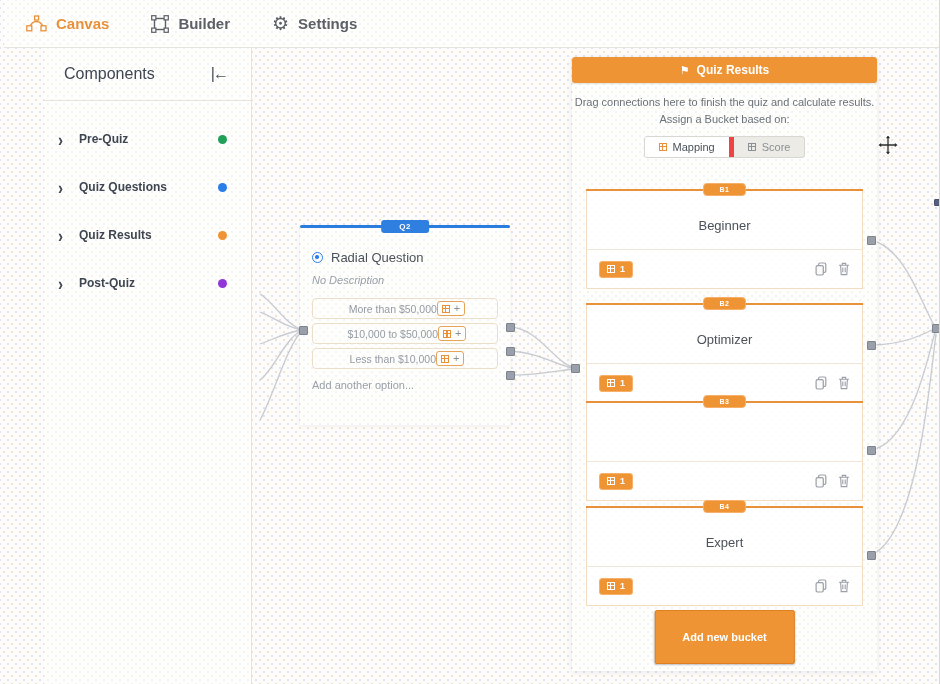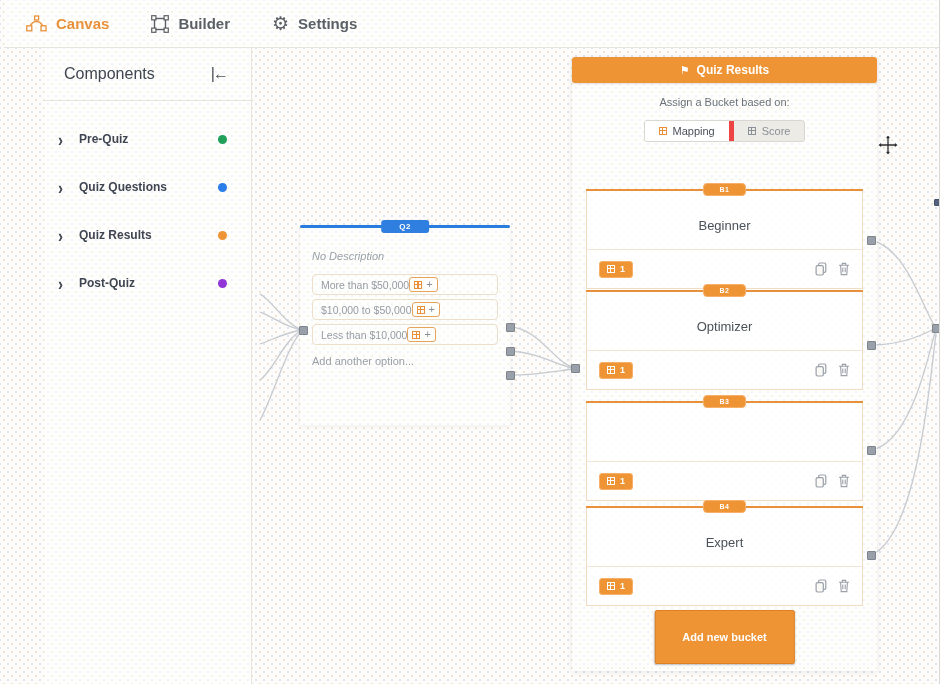--- a/index.html
+++ b/index.html
@@ -70,21 +70,21 @@
     background:rgba(255,255,255,0.55); box-shadow:0 1px 5px rgba(0,0,0,0.06);
     padding:22px 12px 14px 12px; min-height:197px;
   }
   .qtype { display:flex; align-items:center; gap:8px; font-size:13px; color:#4a5158; margin-bottom:9px; }
   .radio { width:11px; height:11px; border:1.5px solid #2b7de9; border-radius:50%; position:relative; }
   .radio::after { content:""; position:absolute; left:2.2px; top:2.2px; width:3.6px; height:3.6px; background:#2b7de9; border-radius:50%; }
   .qtitle { font-size:12.5px; font-weight:700; color:#3d444d; line-height:1.35; margin-bottom:5px; }
   .qdesc { font-size:11px; font-style:italic; color:#9aa0a8; margin-bottom:12px; }
   .opt-row {
     height:21px; border:1px solid #ecdfc9; border-radius:4px; margin-bottom:4px;
-    display:flex; align-items:center; justify-content:flex-start; padding:0 4px 0 8px;
+    display:flex; align-items:center; justify-content:center; padding:0 4px 0 8px;
     background:rgba(255,255,255,0.3); cursor:pointer;
   }
   .opt-label { font-size:10.5px; color:#959ba3; }
   .opt-badge {
     display:flex; align-items:center; gap:4px; border:1px solid #e8a35b;
     border-radius:3px; height:15px; padding:0 4px; cursor:pointer; background:rgba(255,255,255,0.5);
   }
   .plus { font-size:11px; color:#8a9098; line-height:1; }
   .add-opt { font-size:11px; color:#9aa0a8; margin-top:10px; cursor:pointer; }
   
@@ -221,20 +221,24 @@
         <path d="M611,402 C650,396 668,310 675,284"></path>
         <path d="M611,507 C658,488 670,330 676,286"></path>
       </g>
     </svg>
 
     <div class="qnode">
       <div class="qline">
         <span class="qbadge">Q2</span>
       </div>
       <div class="qbody">
+        <div class="qtype">
+          <span class="radio"></span>
+          <span>Radial Question</span>
+        </div>
         <div class="qdesc">No Description</div>
 
         <div class="opt-row">
           <span class="opt-label">More than $50,000</span>
           <span class="opt-badge">
             <span class="mg"></span>
             <span class="plus">+</span>
           </span>
         </div>
         <div class="opt-row">
@@ -255,20 +259,21 @@
         <div class="add-opt">Add another option...</div>
       </div>
     </div>
 
     <div class="rnode">
       <div class="rheader">
         <span class="flag">⚑</span>
         <span>Quiz Results</span>
       </div>
       <div class="instr">
+        <div>Drag connections here to finish the quiz and calculate results.</div>
         <div>Assign a Bucket based on:</div>
       </div>
       <div class="seg-wrap">
         <div class="seg">
           <span class="seg-btn active">
             <span class="mg"></span>
             <span>Mapping</span>
           </span>
           <span class="seg-btn">
             <span class="mg gray"></span>
@@ -295,21 +300,21 @@
             </span>
             <span class="icon-btn">
               <svg width="12" height="14" viewBox="0 0 12 14">
                   <path d="M1 3.2h10M4.3 3V1.4h3.4V3M2.6 3.4l.6 9.2h5.6l.6-9.2M4.8 5.6v4.6M7.2 5.6v4.6" stroke="#9aa0a8" fill="none" stroke-width="1.1"></path>
                 </svg>
             </span>
           </span>
         </div>
       </div>
 
-      <div class="bucket" style="top:235px;">
+      <div class="bucket" style="top:248px;">
         <div class="bline"></div>
         <span class="bbadge">B2</span>
         <div class="bname">Optimizer</div>
         <div class="bfooter">
           <span class="count-badge">
             <span class="mg white"></span>
             <span>1</span>
           </span>
           <span class="bicons">
             <span class="icon-btn">

